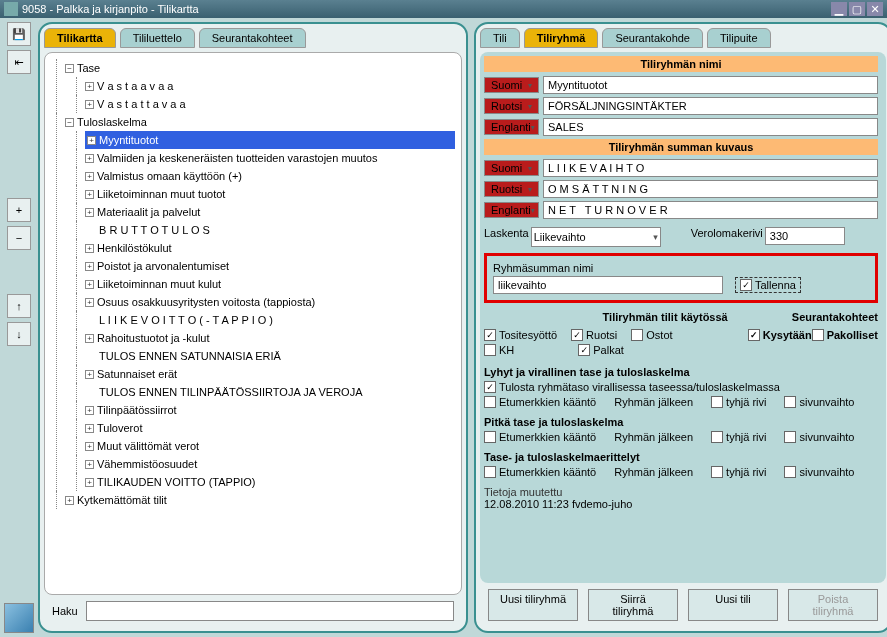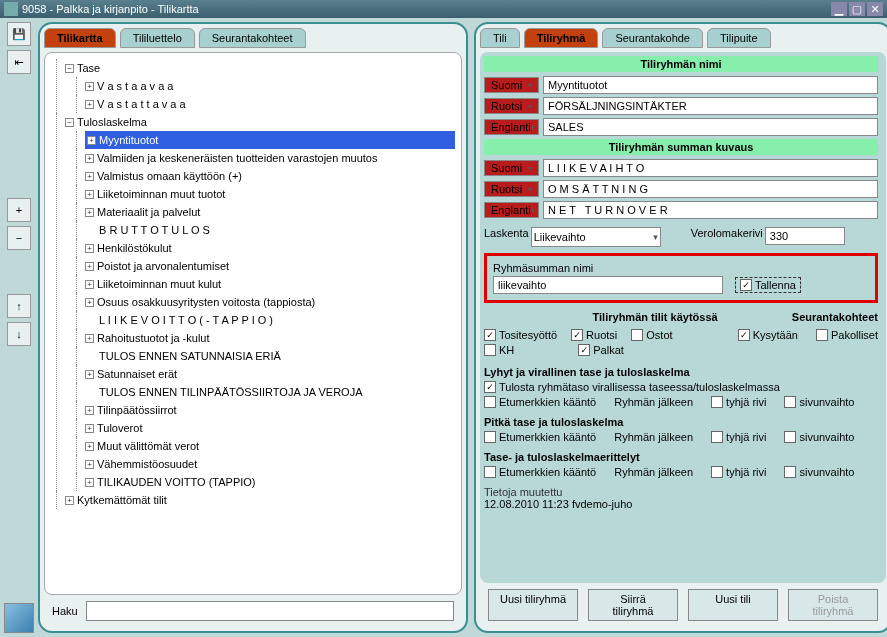--- a/index.html
+++ b/index.html
@@ -12,31 +12,31 @@
 .left-toolbar { width: 40px; background: #c0d8d8; padding: 4px 4px; display: flex; flex-direction: column; align-items: center; gap: 4px; }
 .tbtn { width: 24px; height: 24px; background: #e8f0f0; border: 1px solid #999; display: flex; align-items: center; justify-content: center; cursor: pointer; }
 .tbtn.spacer-top { margin-top: 120px; }
 .tbtn.spacer-top2 { margin-top: 40px; }
 .panels { flex: 1; display: flex; gap: 6px; padding: 4px 4px 4px 0; }
 .panel { background: #e8f0f0; border: 2px solid #3a9090; border-radius: 14px; padding: 4px; display: flex; flex-direction: column; }
 .panel.left { width: 430px; }
 .panel.right { flex: 1; }
 .tabs { display: flex; gap: 4px; margin-bottom: 4px; }
 .tab { background: #a8d0d0; border: 1px solid #999; border-radius: 6px 6px 0 0; padding: 3px 12px; cursor: pointer; }
-.tab.active { background: #c2410c; font-weight: bold; }
+.tab.active { background: #eab308; font-weight: bold; }
 .panel-inner { flex: 1; background: #fff; border: 1px solid #aaa; border-radius: 8px; padding: 6px; overflow: auto; }
 .tree { font-size: 11px; line-height: 18px; }
 .tree-node { position: relative; padding-left: 14px; }
 .tree-node::before { content: ""; position: absolute; left: 5px; top: 0; bottom: 0; border-left: 1px dotted #888; }
 .tree-label { display: flex; align-items: center; gap: 3px; cursor: pointer; white-space: nowrap; }
 .tree-label.sel { background: #3060e0; color: #fff; padding: 0 2px; }
 .tree-label .exp { width: 9px; height: 9px; border: 1px solid #888; font-size: 8px; line-height: 7px; text-align: center; background: #fff; color: #333; }
 .tree-children { margin-left: 6px; }
 .form-scroll { flex: 1; overflow-y: auto; padding: 4px 8px 4px 4px; }
-.section-title { background: #86efac; text-align: center; font-weight: bold; padding: 2px; margin-bottom: 4px; }
+.section-title { background: #fdba74; text-align: center; font-weight: bold; padding: 2px; margin-bottom: 4px; }
 .field-row { display: flex; gap: 4px; margin-bottom: 3px; align-items: center; }
 .lang-btn { background: #b91c1c; border: 1px solid #888; padding: 1px 6px; width: 55px; cursor: pointer; display: flex; align-items: center; justify-content: space-between; }
 .lang-btn::after { content: "▾"; font-size: 8px; color: #555; }
 .text-input { flex: 1; border: 1px solid #888; padding: 2px 4px; background: #fff; height: 18px; }
 .small-input { width: 80px; border: 1px solid #888; padding: 2px 4px; background: #fff; height: 18px; }
 .combo { display: flex; align-items: center; border: 1px solid #888; background: #fff; height: 20px; padding: 0 2px; width: 130px; justify-content: space-between; cursor: pointer; }
 .combo::after { content: "▾"; font-size: 9px; color: #555; }
 .two-col { display: flex; gap: 30px; margin-bottom: 6px; }
 .col { display: flex; gap: 2px; }
 .label { margin-bottom: 2px; }
@@ -348,21 +348,21 @@
                   <span>KH</span>
                 </div>
               <div class="chk-row" style="margin-left:42px;">
                   <span class="chk on"></span>
                   <span>Palkat</span>
                 </div>
             </div>
           </div>
           <div class="chk-col">
             <div class="group-title">Seurantakohteet</div>
-            <div style="display:flex;gap:18px;">
+            <div style="display:flex;gap:0;font-weight:bold;">
               <div class="chk-row">
                   <span class="chk on"></span>
                   <span>Kysytään</span>
                 </div>
               <div class="chk-row">
                   <span class="chk"></span>
                   <span>Pakolliset</span>
                 </div>
             </div>
           </div>

